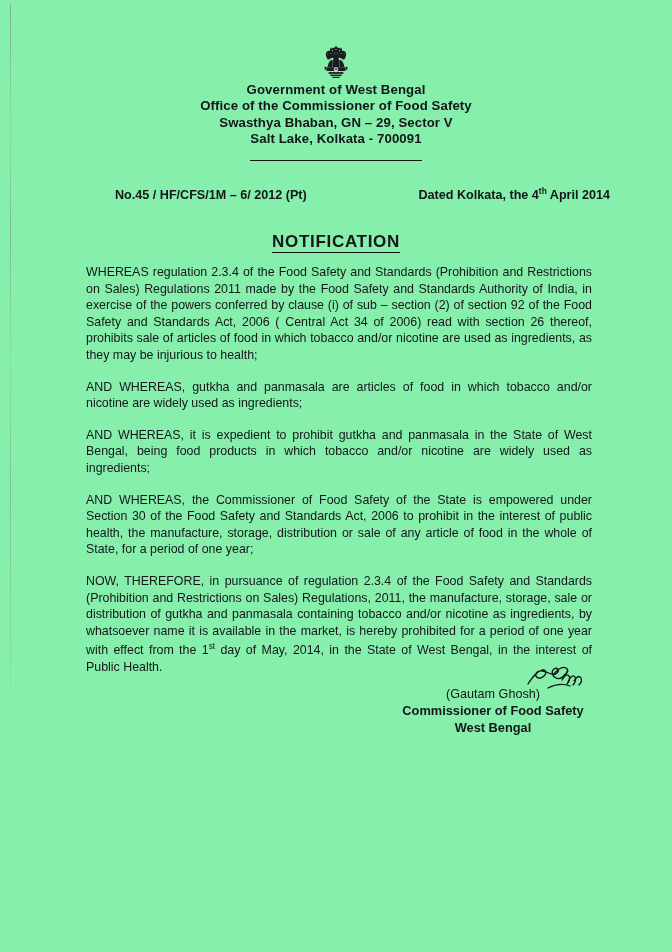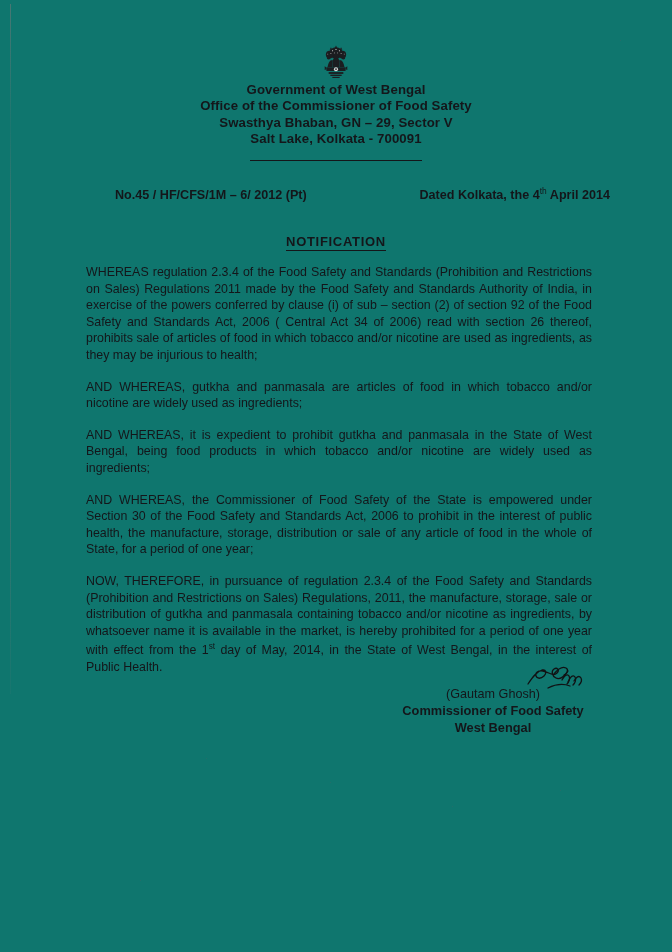--- a/index.html
+++ b/index.html
@@ -9,21 +9,21 @@
     background: #ffffff;
   }
   body {
     font-family: "Liberation Sans", sans-serif;
     color: #14161a;
   }
   .page {
     position: relative;
     width: 672px;
     height: 952px;
-    background: #0f766e;
+    background: #86efac;
     overflow: hidden;
   }
   
   .scan-edge-line {
     position: absolute;
     left: 10px;
     top: 4px;
     width: 1px;
     height: 690px;
     background: linear-gradient(to bottom,
@@ -80,32 +80,32 @@
     left: 84px;
     right: 62px;
     top: 186px;
     display: flex;
     justify-content: space-between;
     align-items: baseline;
     font-weight: bold;
     font-size: 12.6px;
     padding-left: 31px;
   }
-  .refrow sup { font-size: 8.4px; font-weight: normal; vertical-align: super; }
+  .refrow sup { font-size: 8.4px; font-weight: bold; vertical-align: super; }
 
   
   .doc-title {
     position: absolute;
     left: 0; right: 0;
     top: 232px;
     text-align: center;
   }
   .doc-title span {
     font-weight: bold;
-    font-size: 13px;
+    font-size: 17px;
     letter-spacing: 0.7px;
     border-bottom: 1.5px solid #14161a;
     padding-bottom: 1px;
   }
 
   
   .body-block {
     position: absolute;
     left: 86px;
     width: 506px;

